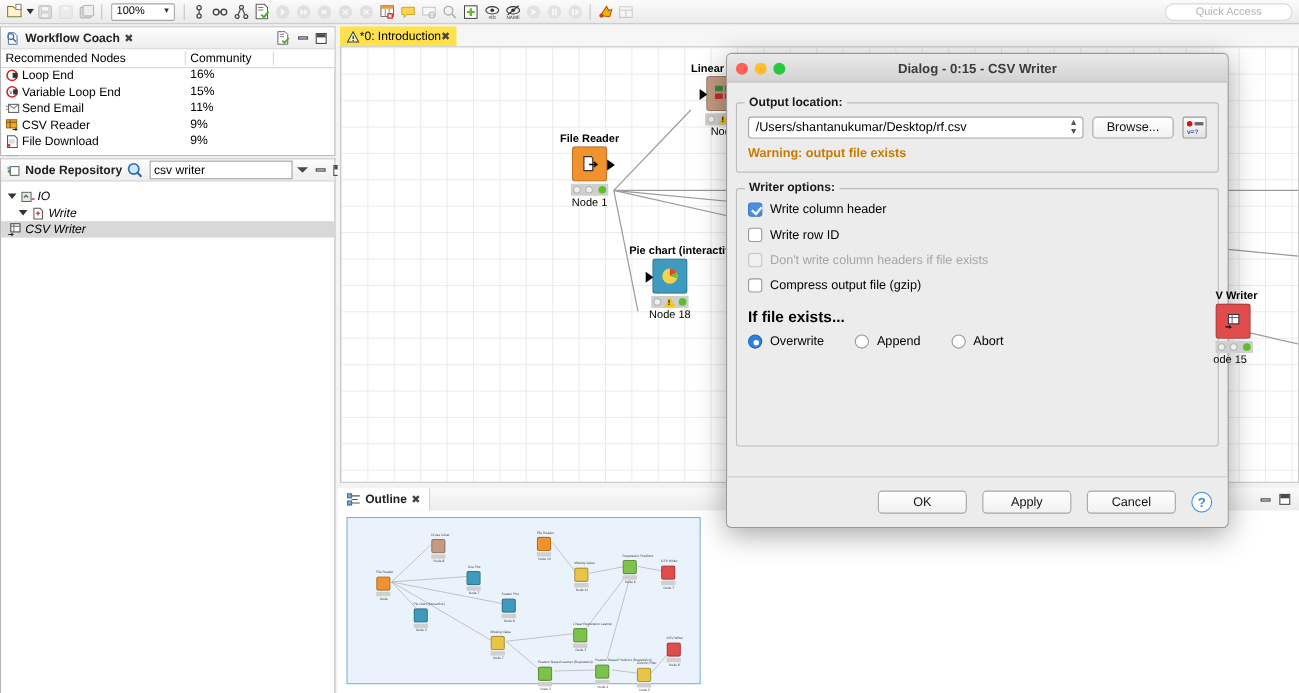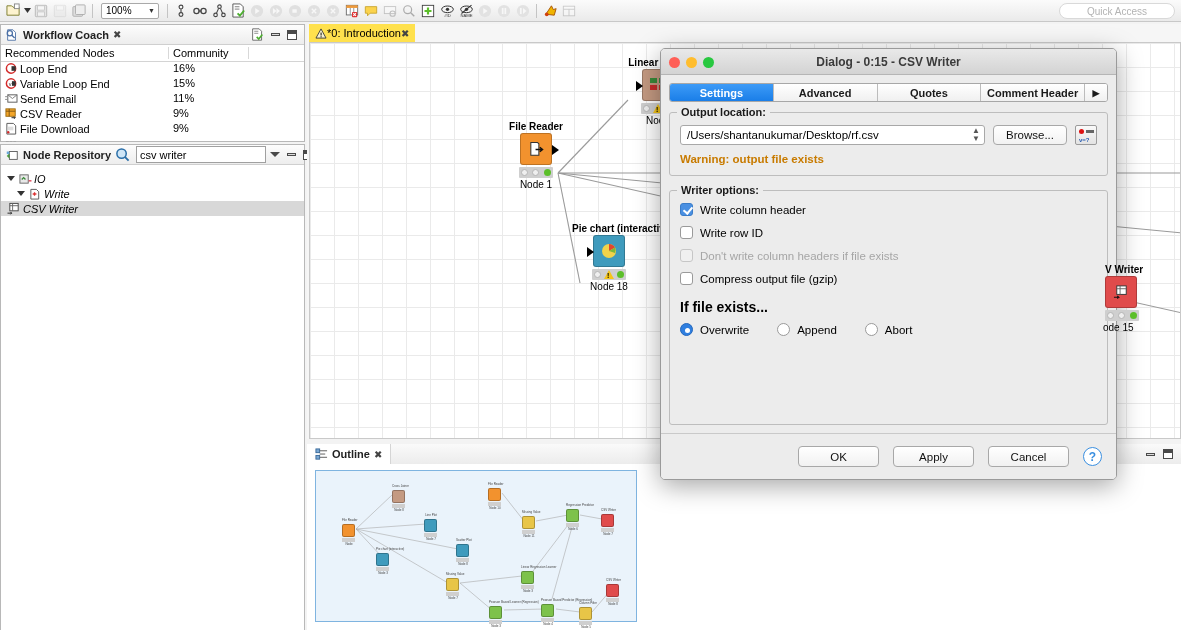--- a/index.html
+++ b/index.html
@@ -837,27 +837,20 @@
     <div class="dlg-title">
       <div class="traffic">
         <span class="tl r"></span>
         <span class="tl y"></span>
         <span class="tl g"></span>
       </div>
       <span class="t">Dialog - 0:15 - CSV Writer</span>
     </div>
 
     <div class="dlg-body">
-      <div class="tabs">
-        <div class="dtab active">Settings</div>
-        <div class="dtab">Advanced</div>
-        <div class="dtab">Quotes</div>
-        <div class="dtab">Comment Header</div>
-        <div class="dtab arrow">▶</div>
-      </div>
 
       <div class="group">
         <span class="glabel">Output location:</span>
         <div class="row">
           <div class="pathbox">
             <span>/Users/shantanukumar/Desktop/rf.csv</span>
             <span class="stepper">▲<br>▼</span>
           </div>
           <div class="btn">Browse...</div>
           <div class="varbtn">

